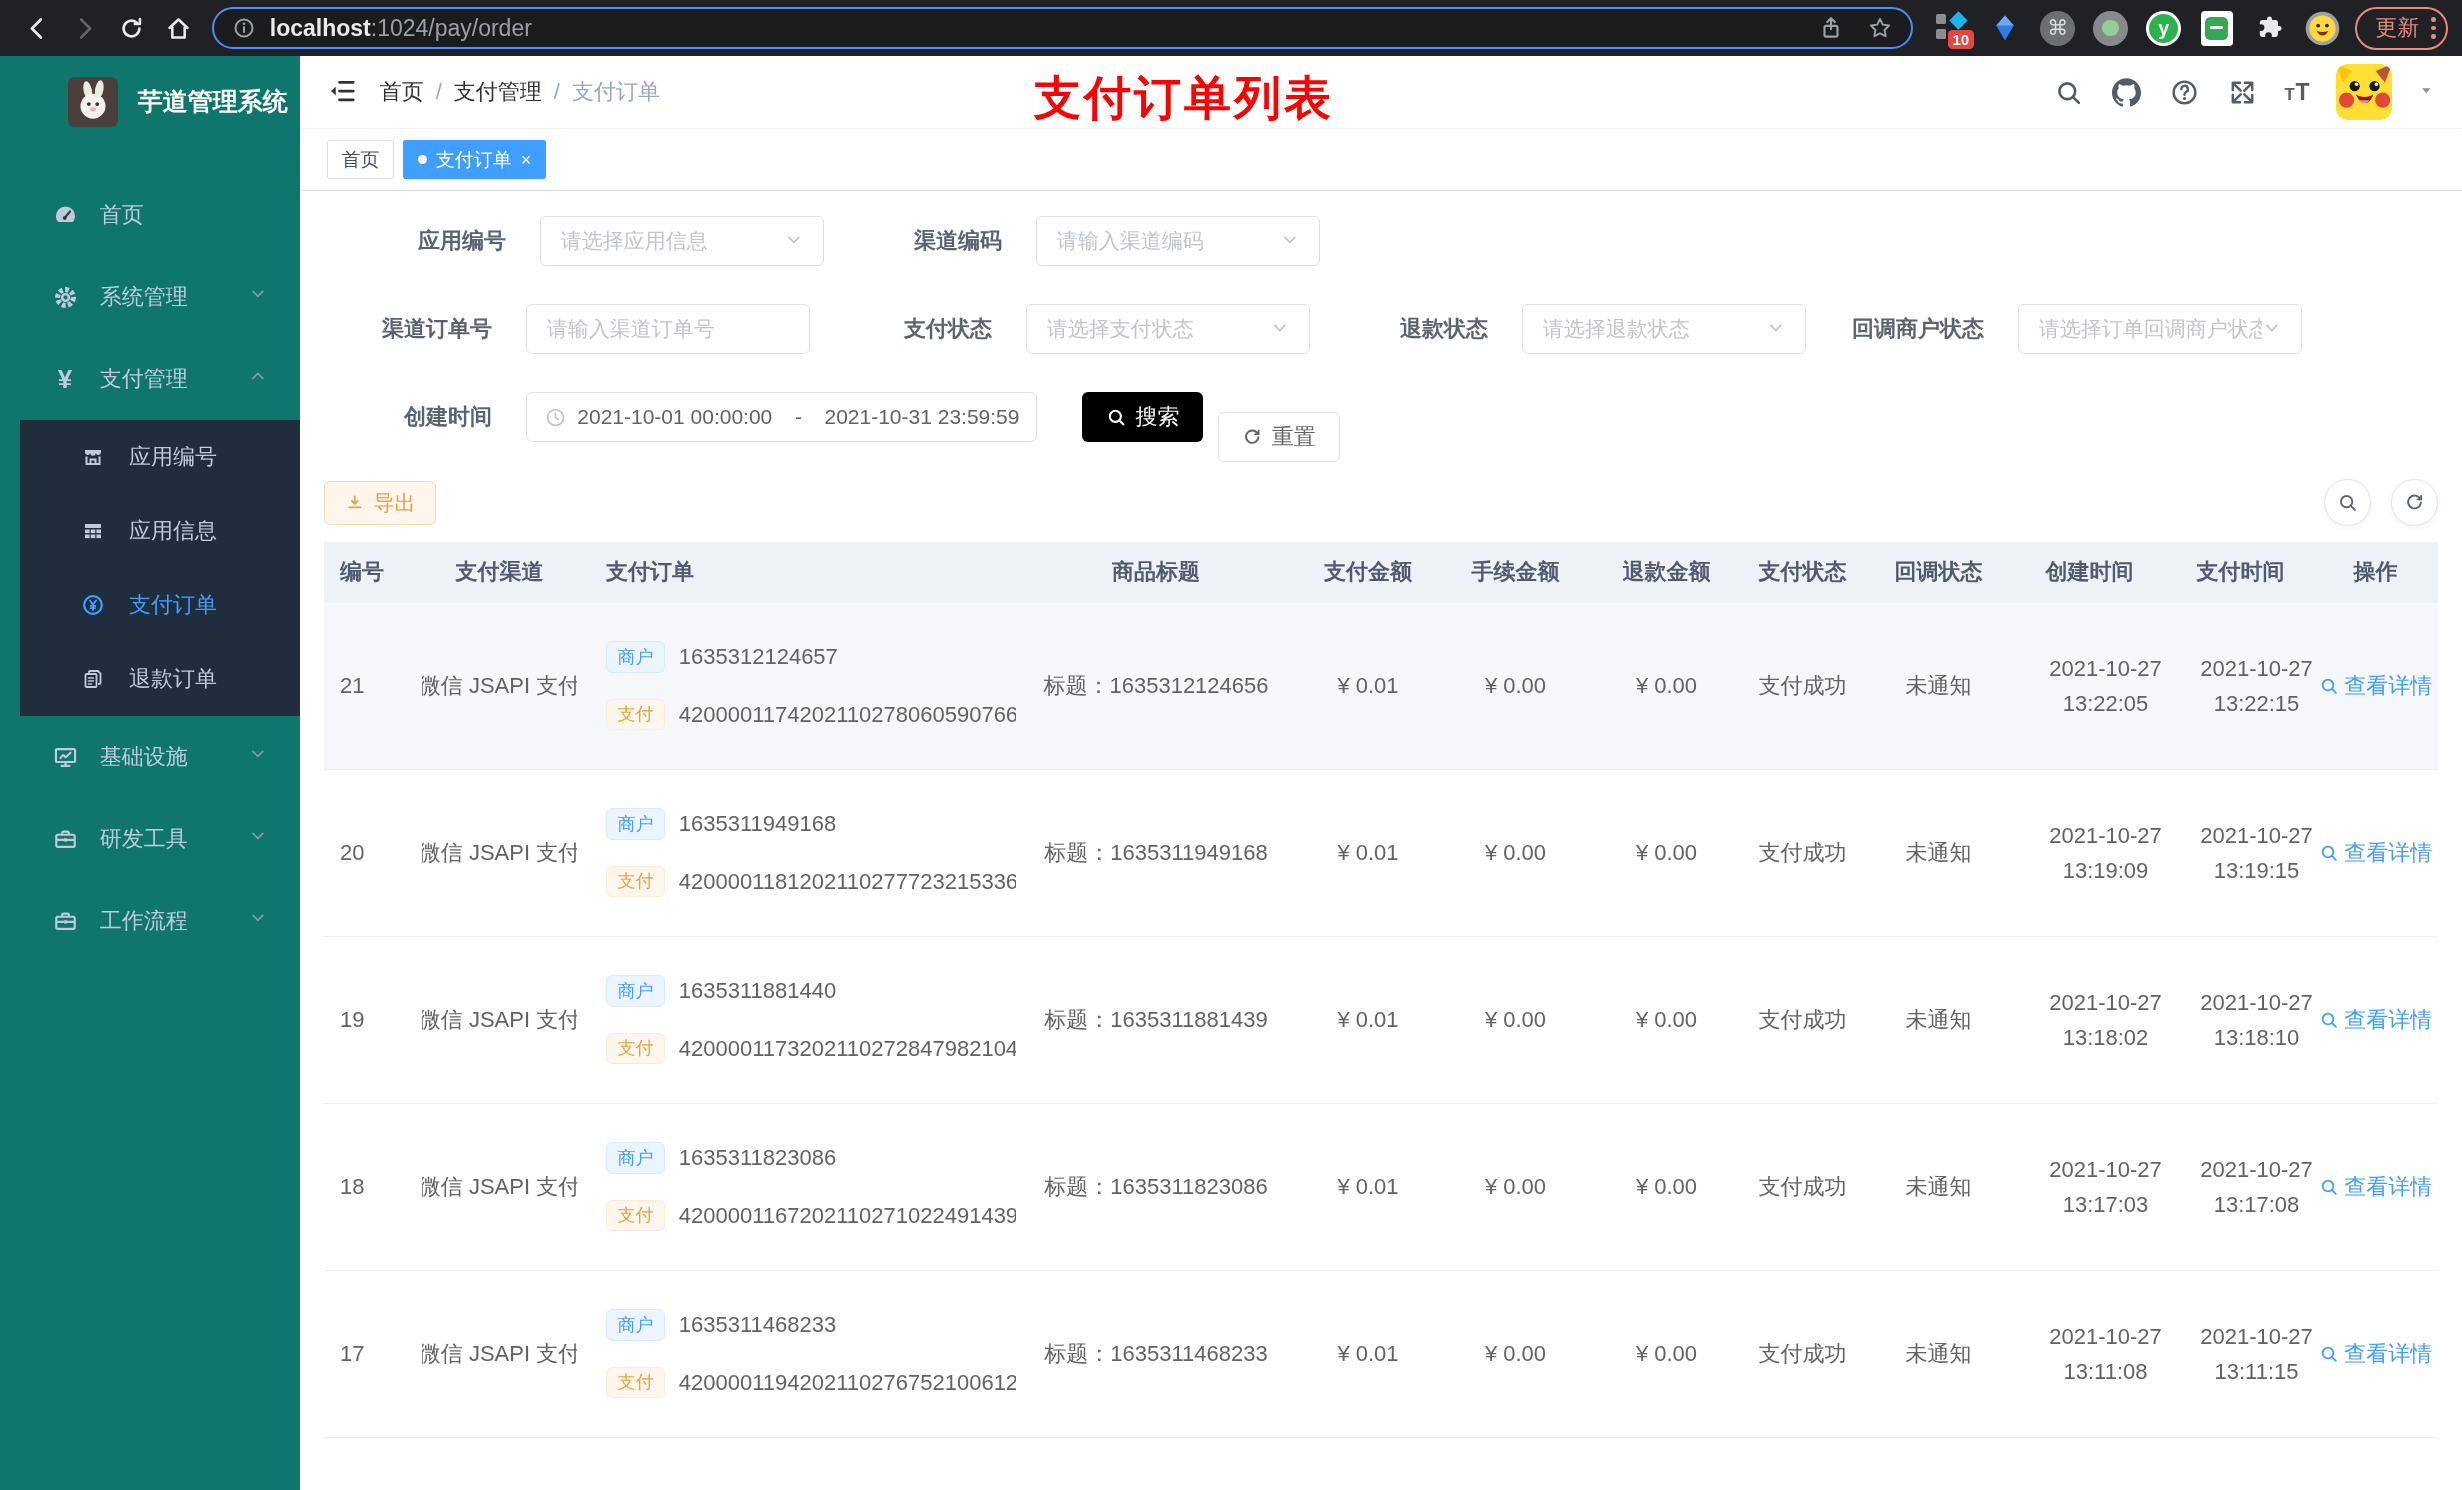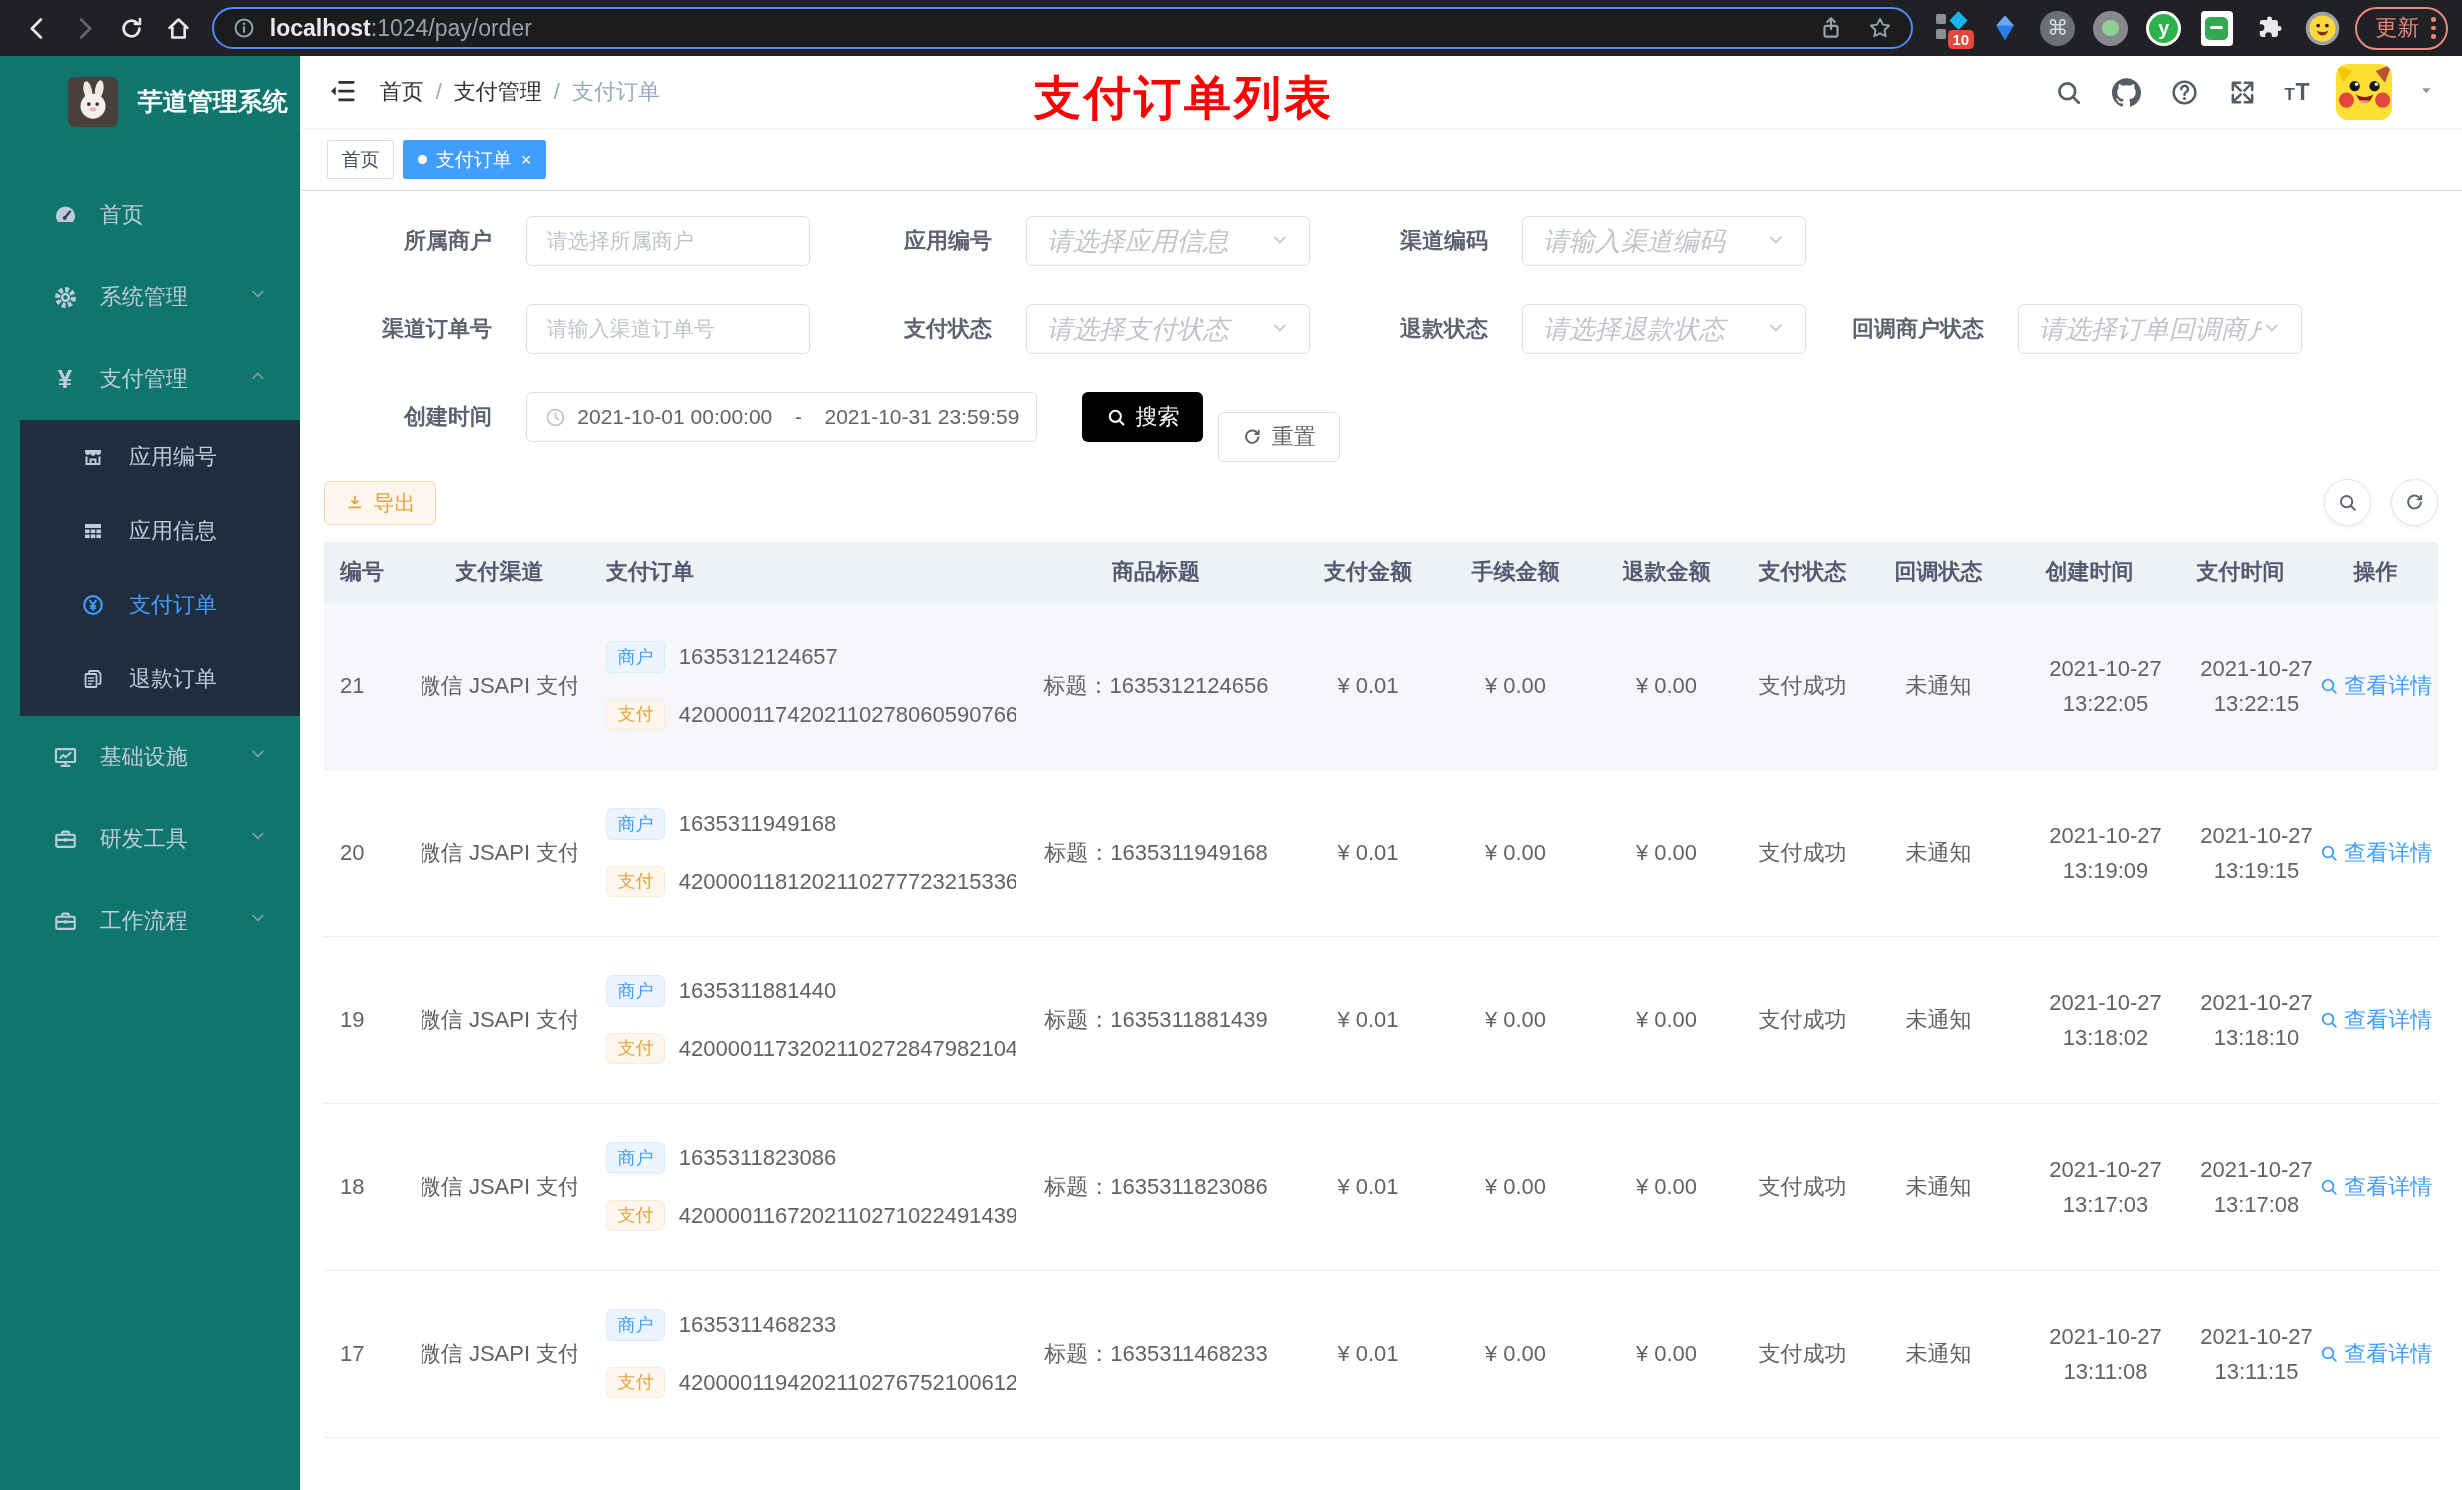--- a/index.html
+++ b/index.html
@@ -99,21 +99,21 @@
   .content { flex:1; padding:25px 24px 0; overflow:hidden; background:#fff; }
   .f-row { display:flex; align-items:center; height:50px; margin-bottom:38px; }
   .f-field { display:flex; align-items:center; }
   .f-label { font-size:22px; font-weight:700; color:#5c6370; text-align:right; flex:none; margin-right:34px; white-space:nowrap; }
   .w1 { width:168px; } .w2 { width:182px; } .w3 { width:178px; } .w4 { width:178px; }
   .f-ctl { width:284px; height:50px; border:1.5px solid #dcdfe6; border-radius:6px; display:flex; align-items:center;
     padding:0 19.7px; background:#fff; }
   .f-ctl input { border:none; outline:none; width:100%; font-size:21px; color:#606266;
     font-family:"Liberation Sans","DejaVu Sans",sans-serif; background:transparent; }
   .f-ctl input::placeholder { color:#c0c4cc; }
-  .f-ctl .ph { color:#c0c4cc; font-size:26px; flex:1; white-space:nowrap; overflow:hidden;font-style:italic; }
+  .f-ctl .ph { color:#c0c4cc; font-size:21px; flex:1; white-space:nowrap; overflow:hidden; }
   .f-ctl .chev { color:#c0c4cc; flex:none; }
   .f-ctl .chev svg { width:19.7px; height:19.7px; }
   .date-ctl { width:511px; height:50px; border:1.5px solid #dcdfe6; border-radius:6px; display:flex; align-items:center;
     padding:0 16.7px; gap:10.6px; font-size:21px; color:#606266; }
   .date-ctl .clk { color:#c0c4cc; width:23px; height:23px; flex:none; }
   .date-ctl .clk svg { width:23px; height:23px; }
   .date-ctl .dval { white-space:nowrap; }
   .date-ctl .dsep { margin:0 12px; color:#606266; }
   .btn { height:50px; display:flex; align-items:center; gap:9px; border-radius:6px; font-size:22px;
     padding:0 23px; cursor:pointer; border:1.5px solid transparent; white-space:nowrap; }
@@ -454,26 +454,20 @@
           <span class="dot"></span>
           <span>支付订单</span>
           <span class="x">×</span>
         </div>
       </div>
 
     <div class="content">
       <div id="filterRows">
           <div class="f-row">
             <div class="f-field">
-              <span class="f-label w1">所属商户</span>
-              <div class="f-ctl">
-                <input placeholder="请选择所属商户" style="">
-              </div>
-            </div>
-            <div class="f-field">
               <span class="f-label w2">应用编号</span>
               <div class="f-ctl">
                 <span class="ph">请选择应用信息</span>
                 <span class="chev"><svg viewBox="0 0 24 24">
                     <path d="M6 9l6 6 6-6" fill="none" stroke="currentColor" stroke-width="2" stroke-linecap="round" stroke-linejoin="round"></path>
                   </svg></span>
               </div>
             </div>
             <div class="f-field">
               <span class="f-label w3">渠道编码</span>

